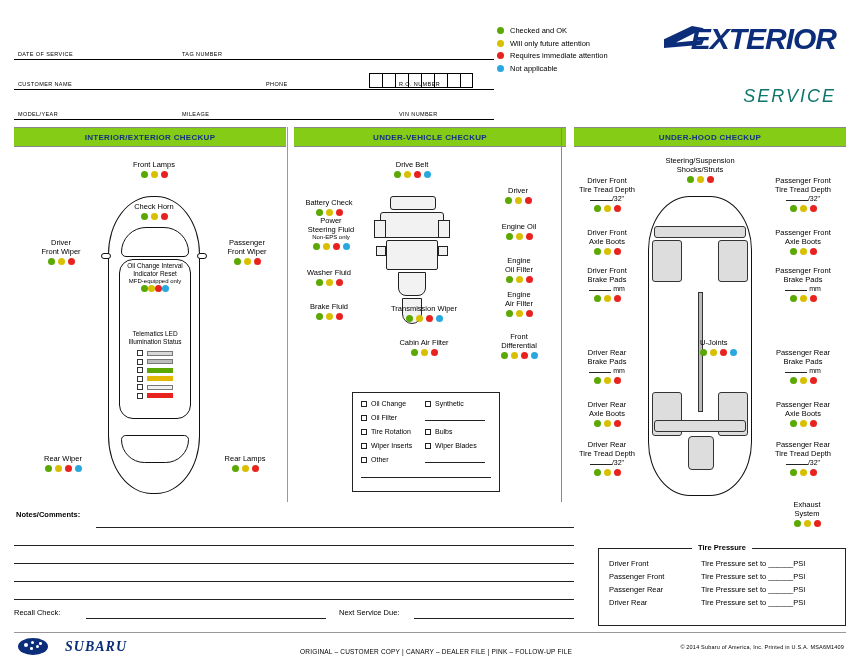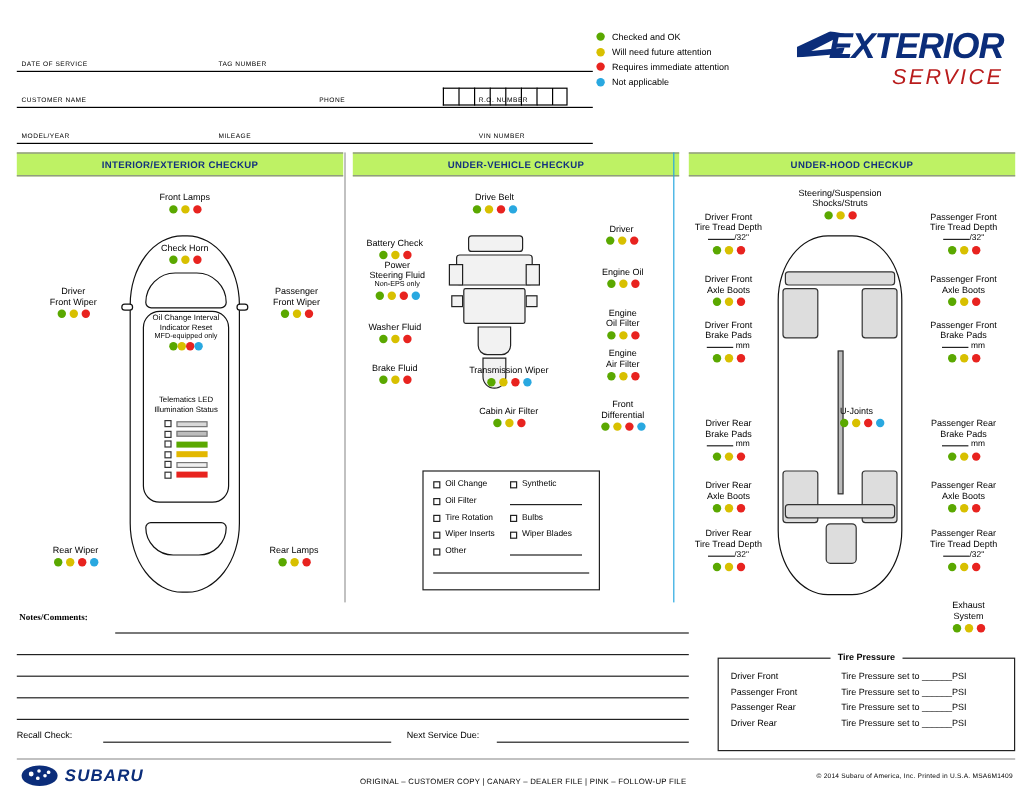--- a/index.html
+++ b/index.html
@@ -31,27 +31,27 @@
   
   .legend { position:absolute; left:497px; top:26px; font-size:7.5px; }
   .legend .row { display:flex; align-items:center; margin-bottom:3.5px; height:9px; }
   .legend .dot { width:7px; height:7px; border-radius:50%; margin-right:6px; }
 
   
   .logo { position:absolute; right:24px; top:24px; width:180px; height:56px; text-align:right; }
   .logo .exp { font-family:"Liberation Sans", sans-serif; font-weight:bold; font-style:italic;
                font-size:30px; color:#0b2d7a; letter-spacing:-1px; line-height:30px; }
   .logo .svc { font-family:"Liberation Sans", sans-serif; font-style:italic; font-size:18px;
-               color:#b91c1c; letter-spacing:2px; line-height:20px; }
+               color:#0f766e; letter-spacing:2px; line-height:20px;margin-top:32px; }
   .logo .swoosh { position:absolute; left:8px; top:2px; width:40px; height:22px;
                   background:#0b2d7a; clip-path: polygon(0% 60%, 70% 0%, 100% 10%, 30% 75%, 100% 62%, 95% 85%, 0% 100%); }
 
   
   .bands { position:absolute; left:14px; top:127px; width:832px; height:20px; display:flex; }
-  .band { flex:1; background:#bef264; border-top:1px solid #888; border-bottom:1px solid #888;
+  .band { flex:1; background:#84cc16; border-top:1px solid #888; border-bottom:1px solid #888;
           font-size:8px; font-weight:bold; color:#15337e; display:flex; align-items:center;
           justify-content:center; letter-spacing:.3px; }
   .band + .band { margin-left:8px; }
 
   
   .vsep { position:absolute; top:127px; width:1px; height:375px; background:#999; }
   .vsep.a { left:287px; }
   .vsep.b { left:561px; }
 
   
@@ -109,33 +109,33 @@
   
   .tpbox { position:absolute; left:598px; top:548px; width:248px; height:78px; border:1px solid #222; }
   .tptitle { position:absolute; left:50%; top:-6px; transform:translateX(-50%); background:#fff;
              padding:0 6px; font-size:7.5px; font-weight:bold; }
   .tprow { display:flex; font-size:7.5px; padding:2px 10px; }
   .tprow .n { width:92px; }
   .tprow .v { flex:1; }
 
   
   .notes { position:absolute; left:14px; top:510px; width:560px; }
-  .notes .lbl { position:absolute; left:2px; top:0; font-size:7.5px; font-weight:bold;font-family:Liberation Serif, serif; }
+  .notes .lbl { position:absolute; left:2px; top:0; font-size:7.5px; font-weight:bold; }
   .nline { border-bottom:1px solid #222; height:18px; }
   .nline.first { margin-left:82px; }
 
   .recall { position:absolute; left:14px; top:608px; width:560px; font-size:7.5px; }
   .recall .r1 { position:absolute; left:0; top:0; }
   .recall .r1line { position:absolute; left:72px; top:10px; width:240px; border-bottom:1px solid #222; }
   .recall .r2 { position:absolute; left:325px; top:0; }
   .recall .r2line { position:absolute; left:400px; top:10px; width:160px; border-bottom:1px solid #222; }
 
   
   .footrule { position:absolute; left:14px; top:632px; width:832px; height:1px; background:#999; }
-  .subaru { position:absolute; left:18px; top:638px; display:flex; align-items:flex-start; gap:6px; }
+  .subaru { position:absolute; left:18px; top:638px; display:flex; align-items:flex-end; gap:17px;font-family:Liberation Serif, serif; }
   .subaru .oval { width:30px; height:17px; border-radius:50%; background:#0b2d7a; position:relative; }
   .subaru .oval .s1 { position:absolute; left:6px; top:5px; width:4px; height:4px; background:#fff; border-radius:50%; }
   .subaru .oval .s2 { position:absolute; left:13px; top:3px; width:3px; height:3px; background:#fff; border-radius:50%; }
   .subaru .oval .s3 { position:absolute; left:18px; top:7px; width:3px; height:3px; background:#fff; border-radius:50%; }
   .subaru .oval .s4 { position:absolute; left:12px; top:9px; width:2.5px; height:2.5px; background:#fff; border-radius:50%; }
   .subaru .oval .s5 { position:absolute; left:21px; top:4px; width:2.5px; height:2.5px; background:#fff; border-radius:50%; }
   .subaru .txt { font-size:14px; font-weight:bold; font-style:italic; color:#0b2d7a; letter-spacing:1px; }
   .copyorder { position:absolute; left:300px; top:648px; font-size:6.5px; letter-spacing:.2px; }
   .copyright { position:absolute; right:16px; top:644px; font-size:5.5px; letter-spacing:.2px; }
 
@@ -176,21 +176,21 @@
       </div>
     </div>
 
     <div class="legend">
       <div class="row">
           <span class="dot g"></span>
           <span>Checked and OK</span>
         </div>
       <div class="row">
           <span class="dot y"></span>
-          <span>Will need future attention</span>
+          <span>Will only future attention</span>
         </div>
       <div class="row">
           <span class="dot r"></span>
           <span>Requires immediate attention</span>
         </div>
       <div class="row">
           <span class="dot b"></span>
           <span>Not applicable</span>
         </div>
     </div>

